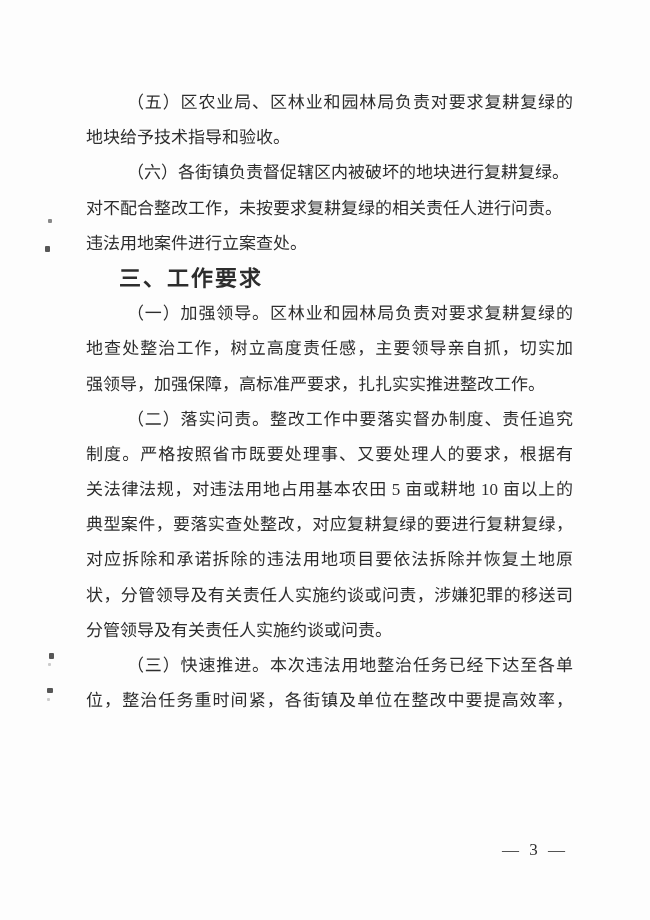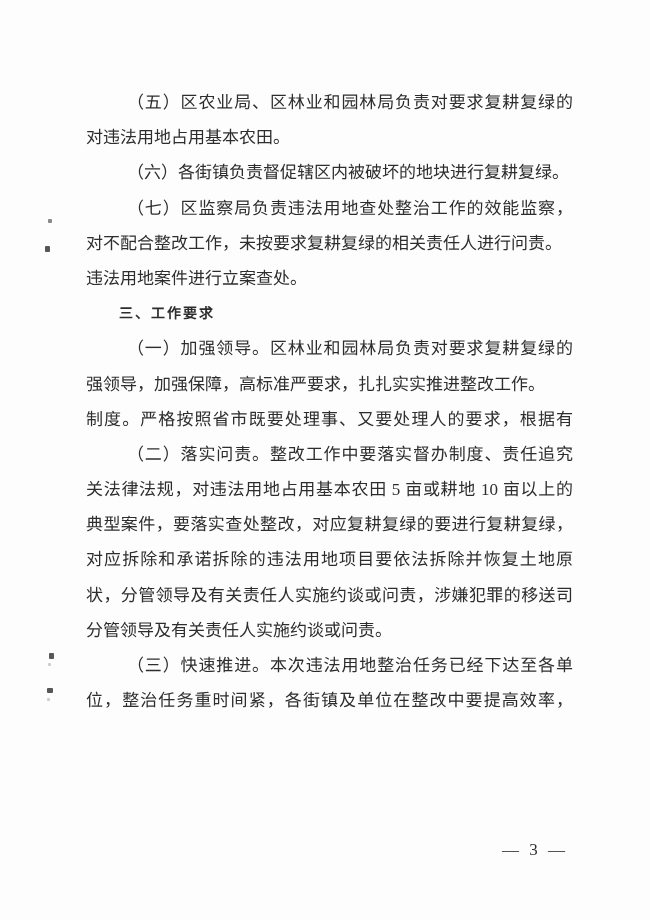--- a/index.html
+++ b/index.html
@@ -28,21 +28,21 @@
     font-size: 17px;
     text-align: justify;
     text-align-last: justify;
     text-justify: inter-ideograph;
   }
   .line.first { text-indent: 41px; }
   .line.last { text-align-last: left; }
   .line .bold { font-weight: normal; }
   .line.heading {
     font-family: Liberation Serif, serif;
-    font-size: 14px;
+    font-size: 22px;
     text-align: right;
     text-align-last: left;
     text-indent: 33px;
     letter-spacing: 2px;
   }
   .line.heading .bold { font-weight: 700; }
   .pagenum {
     position: absolute;
     top: 840px;
     right: 82px;
@@ -57,42 +57,42 @@
     border-radius: 1px;
   }
 </style>
 </head>
 <body>
 
 <div class="page">
   <div class="textblock" id="textblock">
       <div>
         <div class="line first"><span>（五）区农业局、区林业和园林局负责对要求复耕复绿的</span></div>
-        <div class="line last"><span>对违法用地占用基本农田。</span></div>
+        <div class="line last"><span>地块给予技术指导和验收。</span></div>
       </div>
       <div>
         <div class="line first last"><span>（六）各街镇负责督促辖区内被破坏的地块进行复耕复绿。</span></div>
       </div>
       <div>
-        <div class="line first"><span>（七）区监察局负责违法用地查处整治工作的效能监察，</span></div>
         <div class="line last"><span>对不配合整改工作，未按要求复耕复绿的相关责任人进行问责。</span></div>
       </div>
       <div>
         <div class="line last"><span>违法用地案件进行立案查处。</span></div>
       </div>
       <div>
         <div class="line first last heading"><span class="bold">三、工作要求</span></div>
       </div>
       <div>
         <div class="line first"><span class="bold">（一）加强领导。</span><span>区林业和园林局负责对要求复耕复绿的</span></div>
+        <div class="line"><span>地查处整治工作，树立高度责任感，主要领导亲自抓，切实加</span></div>
         <div class="line last"><span>强领导，加强保障，高标准严要求，扎扎实实推进整改工作。</span></div>
       </div>
       <div>
+        <div class="line first"><span class="bold">（二）落实问责。</span><span>整改工作中要落实督办制度、责任追究</span></div>
         <div class="line"><span>制度。严格按照省市既要处理事、又要处理人的要求，根据有</span></div>
-        <div class="line first"><span class="bold">（二）落实问责。</span><span>整改工作中要落实督办制度、责任追究</span></div>
         <div class="line"><span>关法律法规，对违法用地占用基本农田 5 亩或耕地 10 亩以上的</span></div>
         <div class="line"><span>典型案件，要落实查处整改，对应复耕复绿的要进行复耕复绿，</span></div>
         <div class="line"><span>对应拆除和承诺拆除的违法用地项目要依法拆除并恢复土地原</span></div>
         <div class="line"><span>状，分管领导及有关责任人实施约谈或问责，涉嫌犯罪的移送司</span></div>
         <div class="line last"><span>分管领导及有关责任人实施约谈或问责。</span></div>
       </div>
       <div>
         <div class="line first"><span class="bold">（三）快速推进。</span><span>本次违法用地整治任务已经下达至各单</span></div>
         <div class="line"><span>位，整治任务重时间紧，各街镇及单位在整改中要提高效率，</span></div>
       </div>

